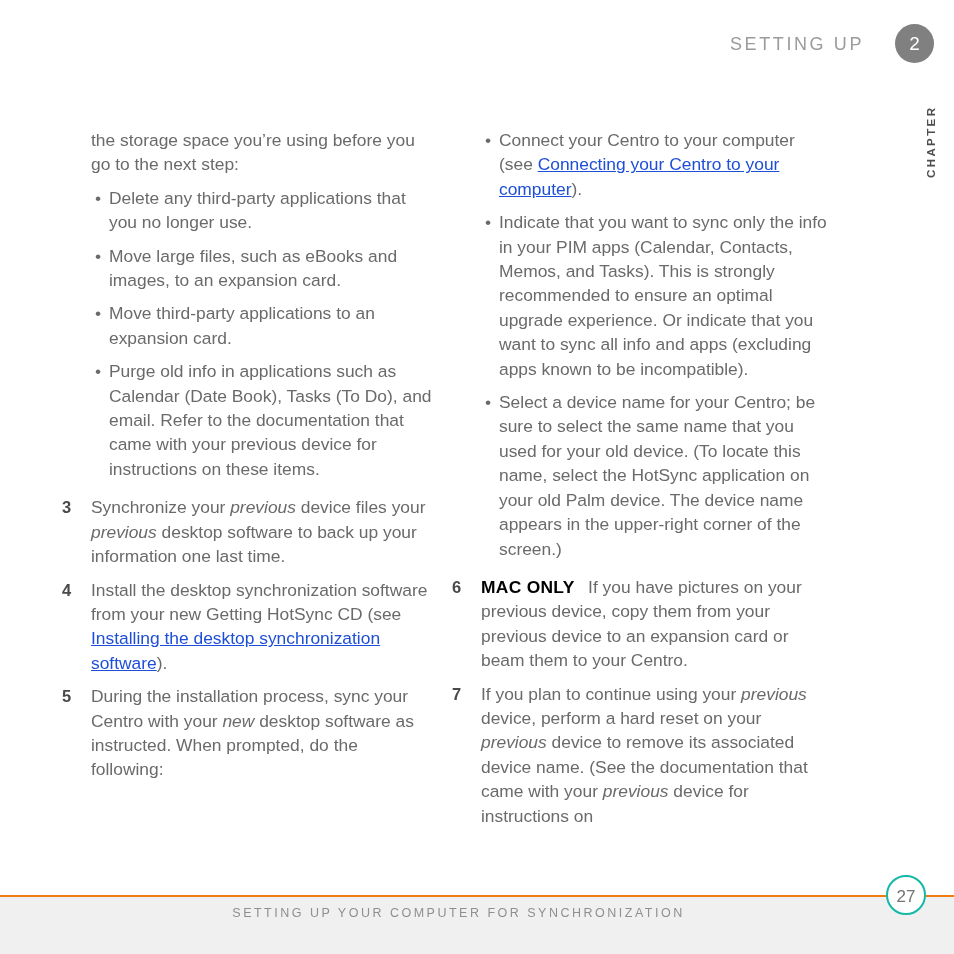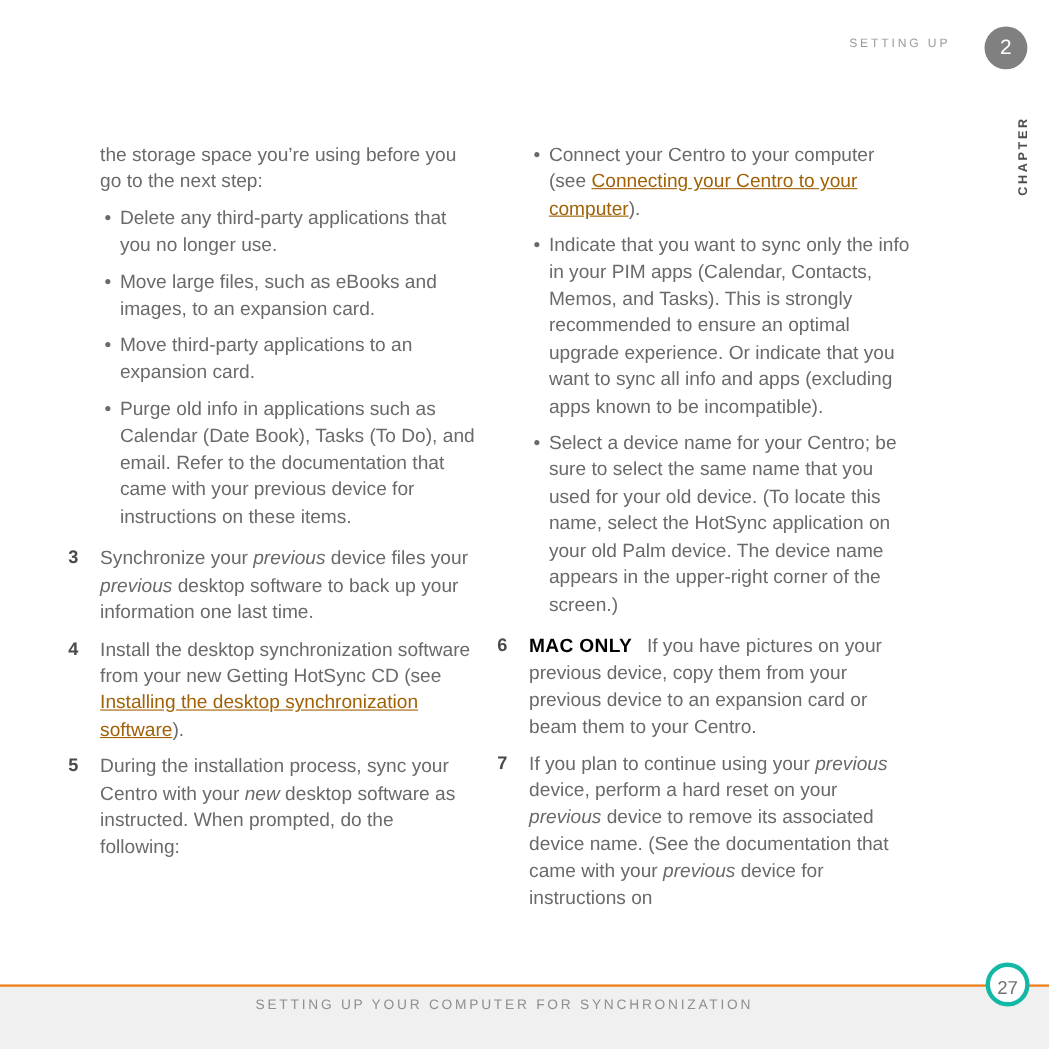--- a/index.html
+++ b/index.html
@@ -21,21 +21,21 @@
     position: absolute;
     top: 0;
     left: 0;
     width: 954px;
     height: 90px;
   }
   .header-label {
     position: absolute;
     right: 90px;
     top: 34px;
-    font-size: 11px;
+    font-size: 18px;
     letter-spacing: 2.6px;
     color: #9b9b9b;
     font-weight: 400;
     white-space: nowrap;
   }
   .chapter-badge {
     position: absolute;
     right: 20px;
     top: 24px;
     width: 39px;
@@ -133,21 +133,21 @@
   .bullet-r .dot {
     position: absolute;
     left: 33px;
     top: 0px;
     font-size: 17.4px;
     line-height: 24.4px;
   }
 
   em.it { font-style: italic; }
   a.xref {
-    color: #a16207;
+    color: #1d4ed8;
   }
   .mac-only {
     color: #000000;
     font-weight: bold;
     letter-spacing: 0.3px;
   }
   .gap-after { margin-bottom: 14px; }
 
   
   .page-footer {
@@ -166,27 +166,27 @@
     top: 9px;
     text-align: center;
     font-size: 12.5px;
     letter-spacing: 2.5px;
     color: #8f8f8f;
     padding-right: 37px;
     white-space: nowrap;
   }
   .page-badge {
     position: absolute;
-    right: 18px;
+    right: 28px;
     top: -22px;
     width: 40px;
     height: 40px;
     border-radius: 50%;
     background: #ffffff;
-    border: 4px solid #14b8a6;
+    border: 2px solid #14b8a6;
     color: #737373;
     font-size: 17px;
     line-height: 40px;
     text-align: center;
     box-sizing: border-box;
   }
 </style>
 </head>
 <body>
 

